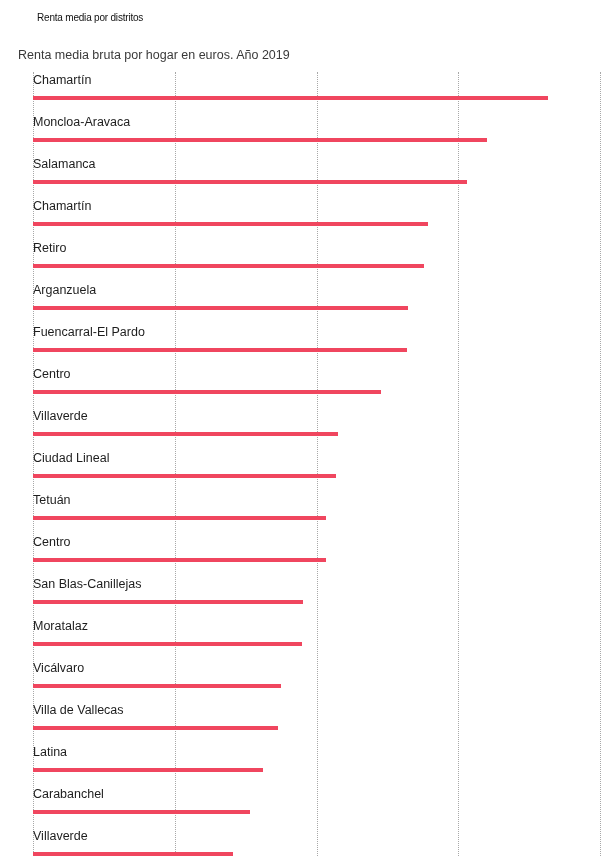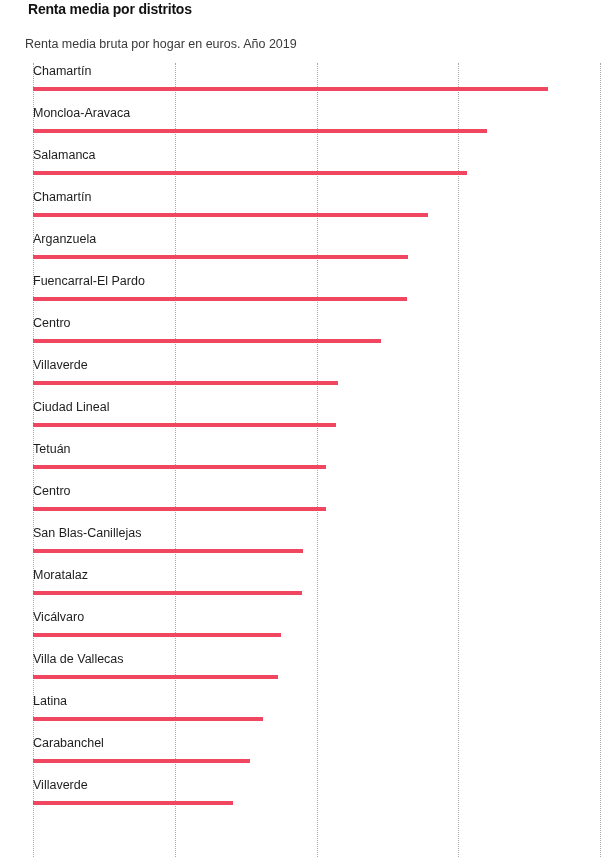--- a/index.html
+++ b/index.html
@@ -17,33 +17,33 @@
   }
   .chart-card {
     position: relative;
     width: 608px;
     height: 857px;
     box-sizing: border-box;
     padding: 0;
     background: #ffffff;
   }
   .chart-title {
-    font-size: 14px;
-    font-weight: bold;
+    font-size: 10px;
+    font-weight: normal;
     color: #111111;
-    margin: 0;
+    margin: 9px;
     padding: 0 0 0 28px;
     line-height: 18px;
     letter-spacing: -0.2px;
   }
   .chart-subtitle {
     font-size: 12.5px;
     font-weight: normal;
     color: #3a3a3a;
-    margin: 7px;
+    margin: 0;
     padding: 12px 0 0 18px;
     line-height: 15px;
   }
   .plot-area {
     position: absolute;
     left: 0;
     top: 55px;
     right: 0;
     bottom: 0;
     overflow: hidden;
@@ -135,20 +135,26 @@
             <div class="bar-fill" title="Salamanca" style="width: 433.755px; background: rgb(240, 70, 95);"></div>
           </div>
         </div>
         <div class="bar-row">
           <div class="bar-label">Chamartín</div>
           <div class="bar-track">
             <div class="bar-fill" title="Chamberí" style="width: 394.774px; background: rgb(240, 70, 95);"></div>
           </div>
         </div>
         <div class="bar-row">
+          <div class="bar-label">Retiro</div>
+          <div class="bar-track">
+            <div class="bar-fill" title="Retiro" style="width: 391.23px; background: rgb(240, 70, 95);"></div>
+          </div>
+        </div>
+        <div class="bar-row">
           <div class="bar-label">Arganzuela</div>
           <div class="bar-track">
             <div class="bar-fill" title="Hortaleza" style="width: 374.929px; background: rgb(240, 70, 95);"></div>
           </div>
         </div>
         <div class="bar-row">
           <div class="bar-label">Fuencarral-El Pardo</div>
           <div class="bar-track">
             <div class="bar-fill" title="Fuencarral-El Pardo" style="width: 373.511px; background: rgb(240, 70, 95);"></div>
           </div>

